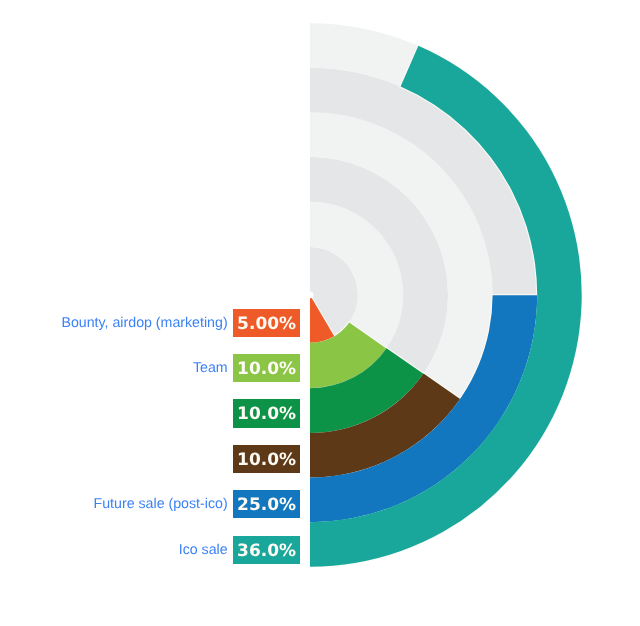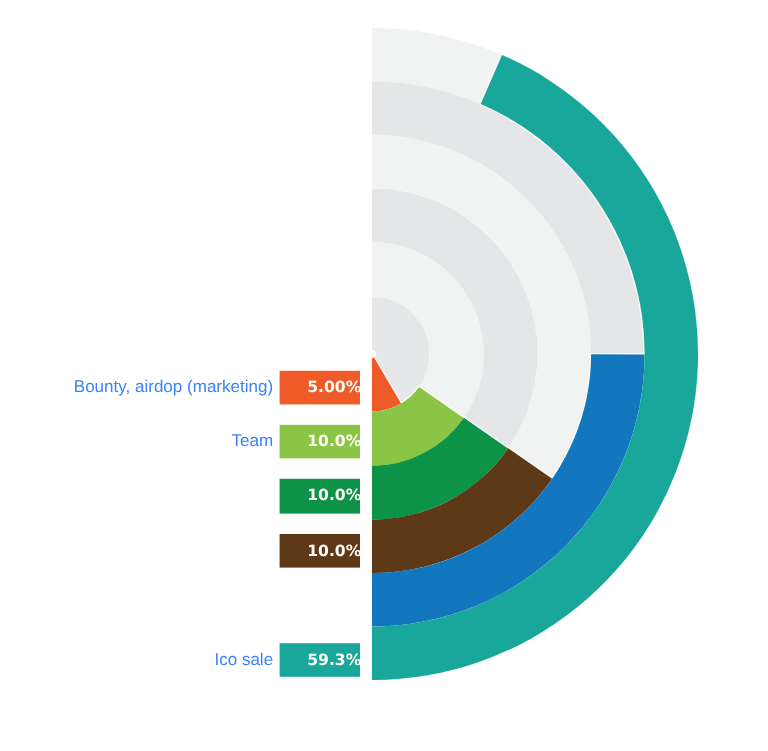--- a/index.html
+++ b/index.html
@@ -16,23 +16,23 @@
   .row.r0{top:308.6px}
   .row.r1{top:354.02px}
   .row.r2{top:399.44px}
   .row.r3{top:444.86px}
   .row.r4{top:490.28px}
   .row.r5{top:535.70px}
   .rowlabel{position:absolute;right:82.4px;top:0;height:28.1px;line-height:28.1px;
             font-size:14.2px;color:#3b82f6;white-space:nowrap;
             font-family:"Liberation Sans",sans-serif;}
   .badge{position:absolute;left:233.1px;top:0;width:66.6px;height:28.1px;}
-  .badgetext{position:absolute;left:12px;top:0;width:67px;height:28.1px;
+  .badgetext{position:absolute;left:0;top:0;width:67px;height:28.1px;
              line-height:30.1px;text-align:center;color:#fdfaf4;
-             font-size:13px;font-weight:bold;
+             font-size:17px;font-weight:bold;
              font-family:"DejaVu Sans",sans-serif;}
 </style>
 </head>
 <body>
 
 <div id="stage">
 
   <svg id="chart" width="640" height="626" viewBox="0 0 640 626">
     <g id="tracks">
         <path d="M 310.000 247.050 A 47.9 47.9 0 0 1 310.000 342.850 L 310.000 298.350 A 3.4 3.4 0 0 0 310.000 291.550 Z" fill="#e6e7e9"></path>
@@ -81,22 +81,28 @@
         <div class="badgetext">10.0%</div>
       </div>
     </div>
 
     <div class="row r3">
       <div class="badge" style="background: rgb(94, 57, 23);">
         <div class="badgetext">10.0%</div>
       </div>
     </div>
 
+    <div class="row r4">
+      <div class="rowlabel">Future sale (post-ico)</div>
+      <div class="badge" style="background: rgb(18, 119, 190);">
+        <div class="badgetext">25.0%</div>
+      </div>
+    </div>
 
     <div class="row r5">
       <div class="rowlabel">Ico sale</div>
       <div class="badge" style="background: rgb(26, 167, 155);">
-        <div class="badgetext">59.3%</div>
+        <div class="badgetext">36.0%</div>
       </div>
     </div>
 
   </div>
 </div>
 
 </body></html>

